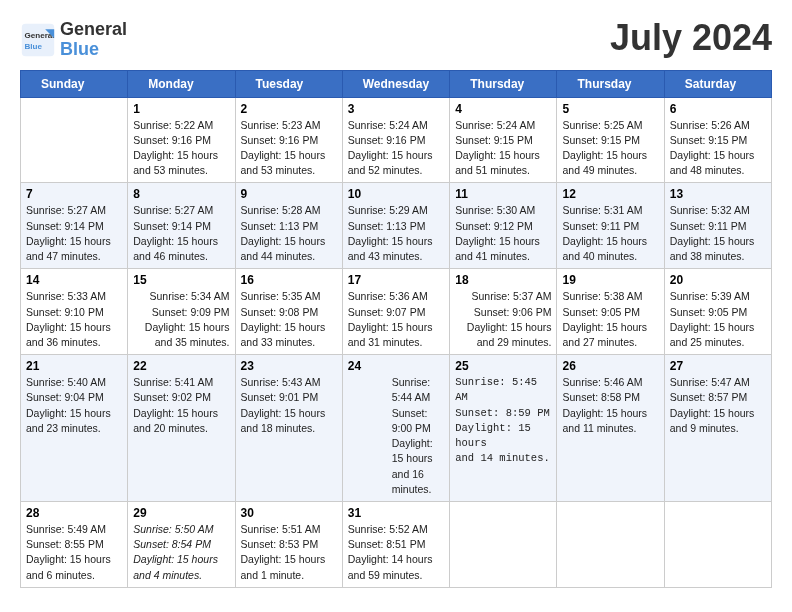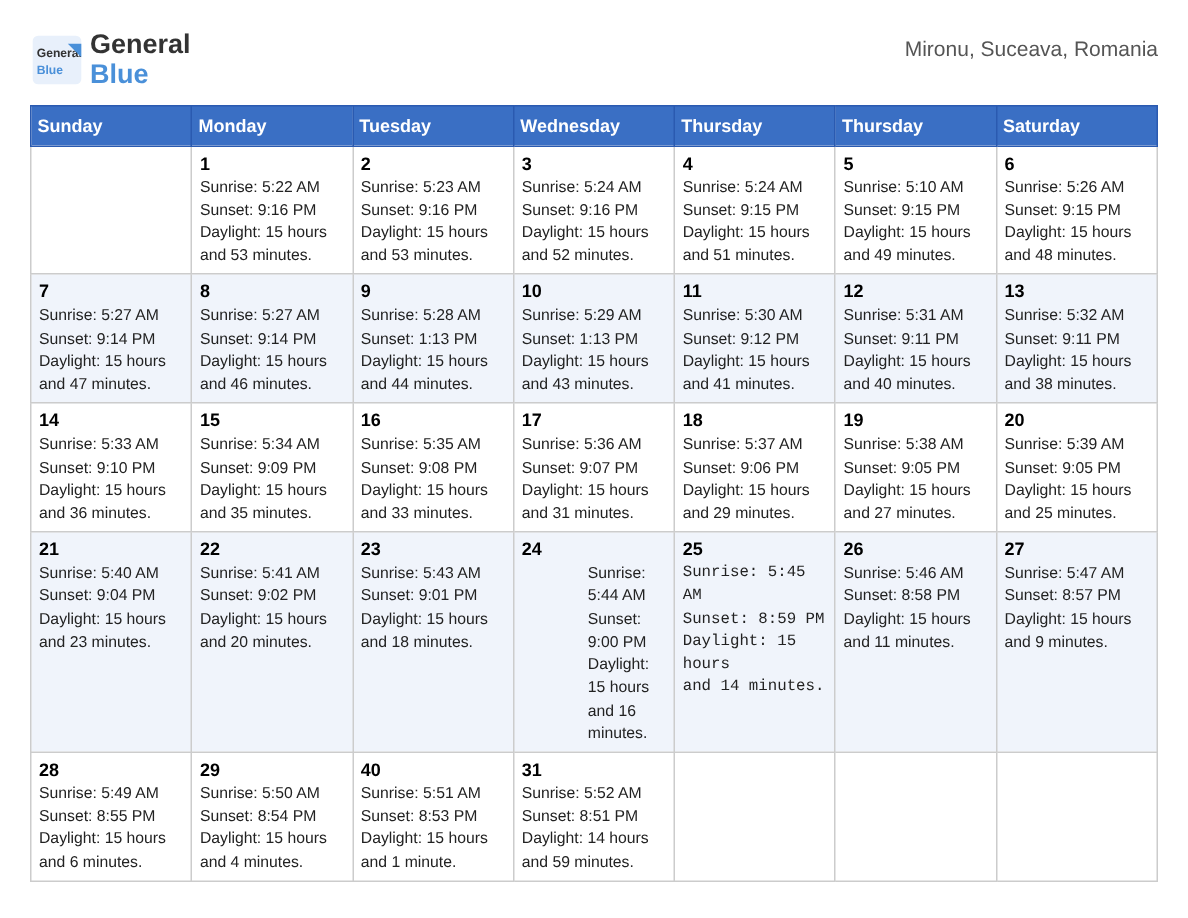--- a/index.html
+++ b/index.html
@@ -47,21 +47,21 @@
       margin-top: 4px;
     }
     table {
       width: 100%;
       border-collapse: collapse;
       font-size: 11px;
     }
     thead tr th {
       background: #3a6fc4;
       color: #fff;
-      padding: 6px 4px;
+      padding: 6px 20px;
       text-align: left;
       font-size: 12px;
       font-weight: bold;
       border: 1px solid #2a5ab0;
     }
     tbody tr td {
       border: 1px solid #ccc;
       vertical-align: top;
       padding: 4px 5px;
       min-height: 80px;
@@ -100,21 +100,21 @@
       <polygon points="28,8 38,8 38,18" fill="#4a90d9"></polygon>
     </svg>
     <div>
       <div class="logo-text">
         <div>General</div>
         <div><span>Blue</span></div>
       </div>
     </div>
   </div>
   <div class="title-block">
-    <div class="location">Mironu, Suceava, Romania</div>
+    <div class="month-title">July 2024</div>
   </div>
 </div>
 
 <table>
   <thead>
     <tr>
     <th>Sunday</th>
         <th>Monday</th>
         <th>Tuesday</th>
         <th>Wednesday</th>
@@ -149,21 +149,21 @@
         </td>
         <td>
           <span class="day-num">4</span>
           <div class="day-info" style="white-space: pre-line;">Sunrise: 5:24 AM
 Sunset: 9:15 PM
 Daylight: 15 hours
 and 51 minutes.</div>
         </td>
         <td>
           <span class="day-num">5</span>
-          <div class="day-info" style="white-space: pre-line;">Sunrise: 5:10 AM
+          <div class="day-info" style="white-space: pre-line;">Sunrise: 5:25 AM
 Sunset: 9:15 PM
 Daylight: 15 hours
 and 49 minutes.</div>
         </td>
         <td>
           <span class="day-num">6</span>
           <div class="day-info" style="white-space: pre-line;">Sunrise: 5:26 AM
 Sunset: 9:15 PM
 Daylight: 15 hours
 and 48 minutes.</div>
@@ -223,42 +223,42 @@
       <tr>
         <td>
           <span class="day-num">14</span>
           <div class="day-info" style="white-space: pre-line;">Sunrise: 5:33 AM
 Sunset: 9:10 PM
 Daylight: 15 hours
 and 36 minutes.</div>
         </td>
         <td>
           <span class="day-num">15</span>
-          <div class="day-info" style="white-space: pre-line;">Sunrise: 5:34 AM
+          <div class="day-info" style="white-space: pre-line; text-align: right;">Sunrise: 5:34 AM
 Sunset: 9:09 PM
 Daylight: 15 hours
 and 35 minutes.</div>
         </td>
         <td>
           <span class="day-num">16</span>
           <div class="day-info" style="white-space: pre-line;">Sunrise: 5:35 AM
 Sunset: 9:08 PM
 Daylight: 15 hours
 and 33 minutes.</div>
         </td>
         <td>
           <span class="day-num">17</span>
           <div class="day-info" style="white-space: pre-line;">Sunrise: 5:36 AM
 Sunset: 9:07 PM
 Daylight: 15 hours
 and 31 minutes.</div>
         </td>
         <td>
           <span class="day-num">18</span>
-          <div class="day-info" style="white-space: pre-line;">Sunrise: 5:37 AM
+          <div class="day-info" style="white-space: pre-line; text-align: right;">Sunrise: 5:37 AM
 Sunset: 9:06 PM
 Daylight: 15 hours
 and 29 minutes.</div>
         </td>
         <td>
           <span class="day-num">19</span>
           <div class="day-info" style="white-space: pre-line;">Sunrise: 5:38 AM
 Sunset: 9:05 PM
 Daylight: 15 hours
 and 27 minutes.</div>
@@ -325,27 +325,27 @@
       <tr>
         <td>
           <span class="day-num">28</span>
           <div class="day-info" style="white-space: pre-line;">Sunrise: 5:49 AM
 Sunset: 8:55 PM
 Daylight: 15 hours
 and 6 minutes.</div>
         </td>
         <td>
           <span class="day-num">29</span>
-          <div class="day-info" style="white-space: pre-line;">Sunrise: 5:50 AM
+          <div class="day-info" style="white-space: pre-line; font-style: italic;">Sunrise: 5:50 AM
 Sunset: 8:54 PM
 Daylight: 15 hours
 and 4 minutes.</div>
         </td>
         <td>
-          <span class="day-num">40</span>
+          <span class="day-num">30</span>
           <div class="day-info" style="white-space: pre-line;">Sunrise: 5:51 AM
 Sunset: 8:53 PM
 Daylight: 15 hours
 and 1 minute.</div>
         </td>
         <td>
           <span class="day-num">31</span>
           <div class="day-info" style="white-space: pre-line;">Sunrise: 5:52 AM
 Sunset: 8:51 PM
 Daylight: 14 hours

